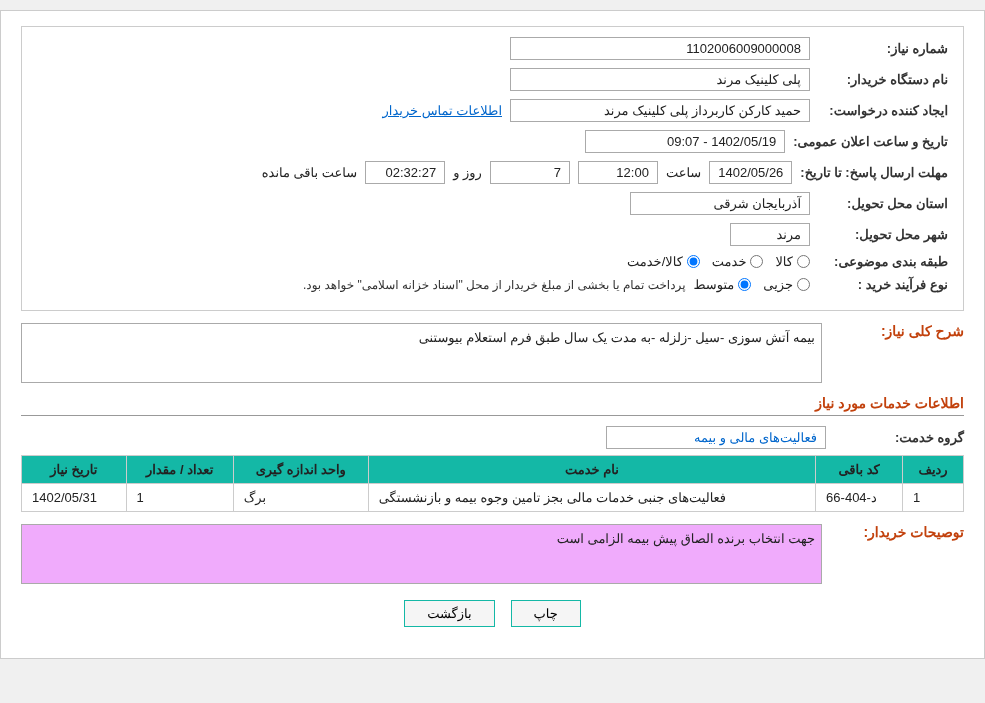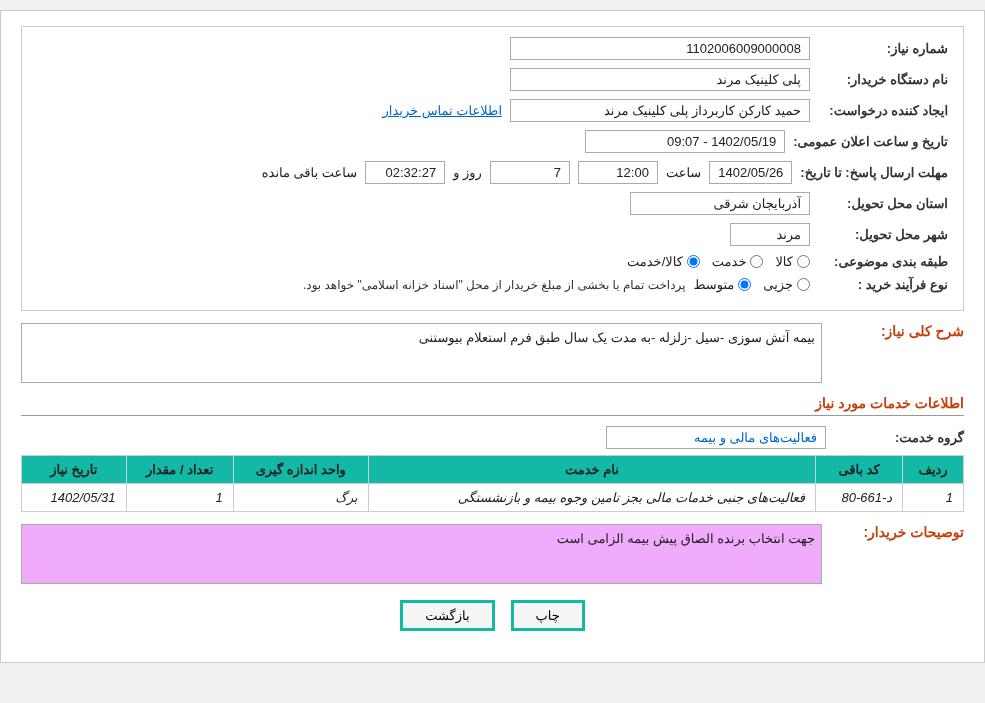--- a/index.html
+++ b/index.html
@@ -90,32 +90,31 @@
     .service-table th {
       background: #14b8a6;
       border: 1px solid #ccc;
       padding: 6px 10px;
       text-align: center;
       font-weight: bold;
     }
     .service-table td {
       border: 1px solid #ccc;
       padding: 6px 10px;
-      text-align: right;
-      font-style: italic;
+      text-align: left;
     }
     .btn-row {
       display: flex;
       justify-content: center;
       gap: 16px;
       margin: 16px 0;
     }
     .btn {
       padding: 5px 22px;
-      border: 3px solid #14b8a6;
+      border: 1px solid #14b8a6;
       background: #f5f5f5;
       cursor: pointer;
       font-family: Tahoma, Arial, sans-serif;
       font-size: 13px;
     }
     .note-text {
       font-size: 12px;
       color: #333;
     }
     .service-group-row {
@@ -231,21 +230,21 @@
           <th>کد باقی</th>
           <th>نام خدمت</th>
           <th>واحد اندازه گیری</th>
           <th>تعداد / مقدار</th>
           <th>تاریخ نیاز</th>
         </tr>
       </thead>
       <tbody id="service-table-body">
       <tr>
       <td>1</td>
-      <td>د-661-80</td>
+      <td>د-404-66</td>
       <td>فعالیت‌های جنبی خدمات مالی بجز تامین وجوه بیمه و بازنشستگی</td>
       <td>برگ</td>
       <td>1</td>
       <td>1402/05/31</td>
     </tr>
         </tbody>
     </table>
 
     <div class="row" style="align-items:flex-start; gap:12px;">
       <span class="label section-title" style="border:none; padding:0; margin:0;">توصیحات خریدار:</span>

